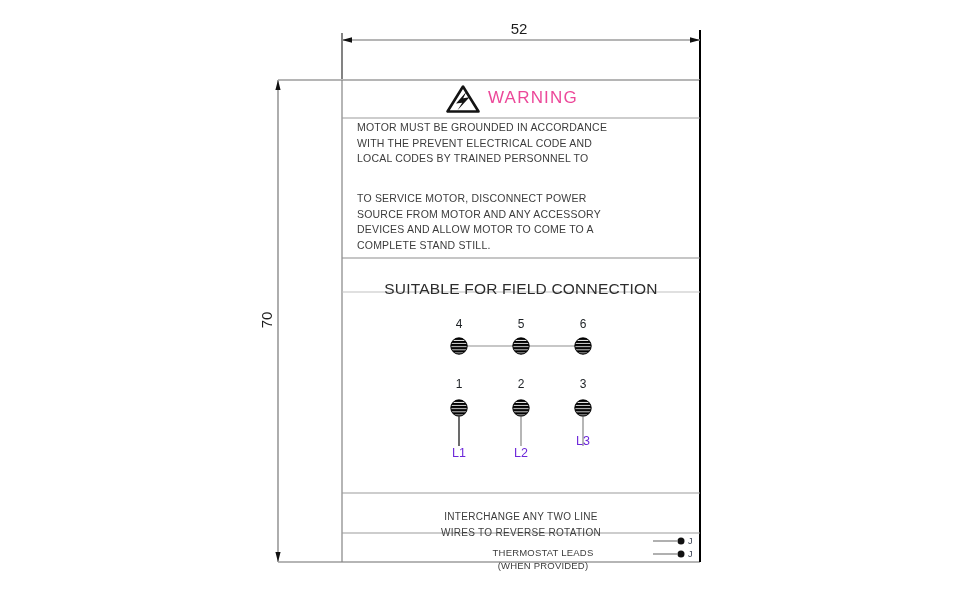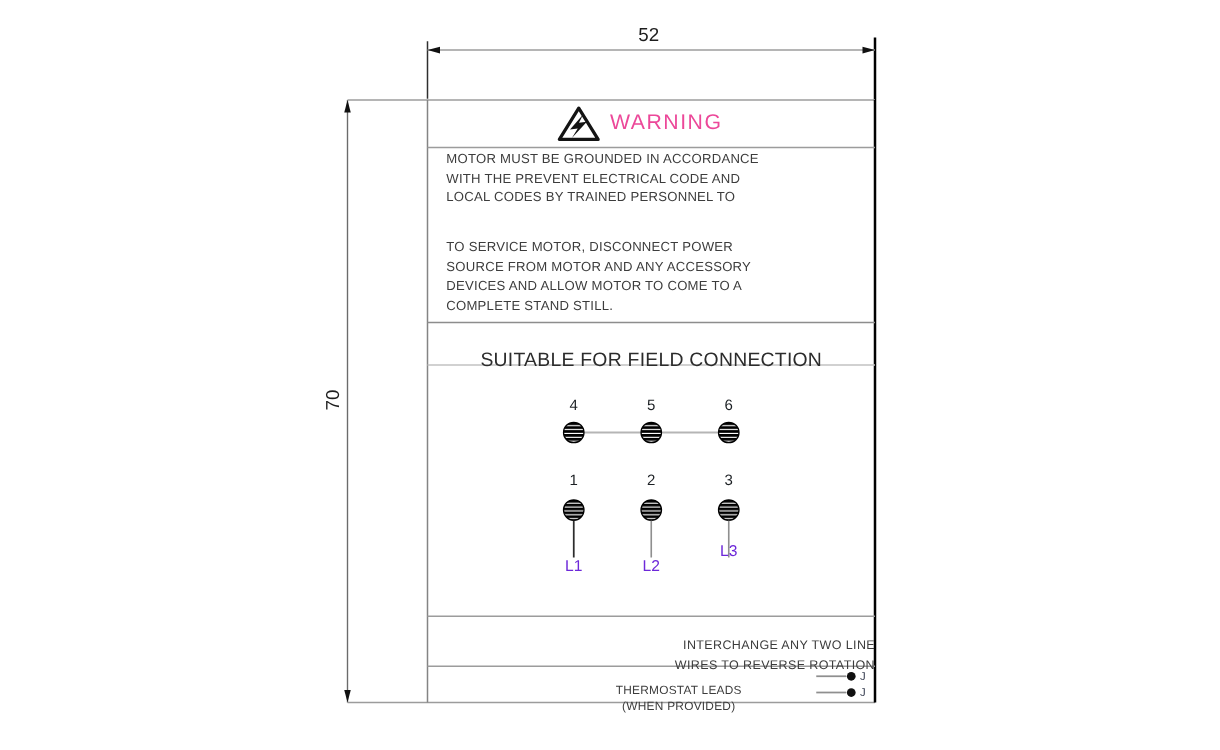--- a/index.html
+++ b/index.html
@@ -78,21 +78,20 @@
     width: 30px;
     text-align: center;
     font-size: 12.5px;
     color: #6d28d9;
   }
   .note {
     font-size: 10px;
     line-height: 16.4px;
     letter-spacing: 0.3px;
     color: #3c3c3c;
-    text-align: right;
   }
   .thermo-line {
     font-size: 9.5px;
     letter-spacing: 0.2px;
     color: #3c3c3c;
     padding-left: 22px;
   }
   .j-label {
     position: absolute;
     font-size: 9px;

